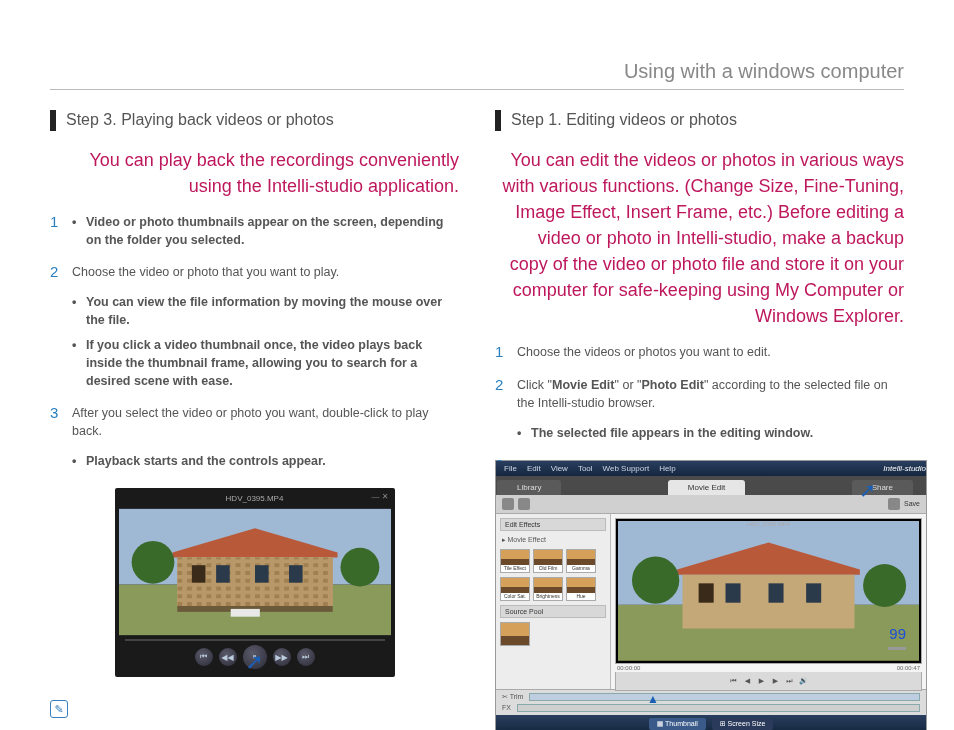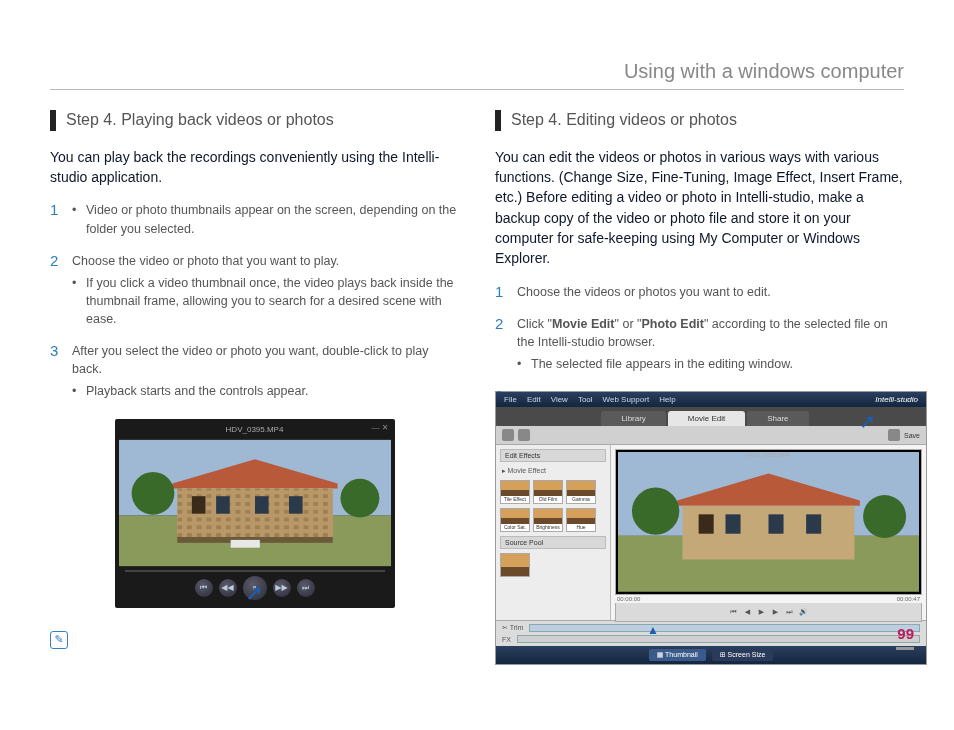--- a/index.html
+++ b/index.html
@@ -31,24 +31,25 @@
   .step-heading {
     border-left: 6px solid #222;
     padding-left: 10px;
     font-size: 16px;
     color: #555;
     margin-bottom: 16px;
     line-height: 1.3;
     font-weight: normal;
   }
   .intro {
-    font-size: 14px;
+    font-size: 18px;
     line-height: 1.45;
     margin-bottom: 14px;
-    color: #0f172a;
+    color: #be185d;
+    text-align: right;
   }
   ol.steps {
     list-style: none;
     counter-reset: step;
     font-size: 12.5px;
     color: #555;
   }
   ol.steps > li {
     position: relative;
     padding-left: 22px;
@@ -58,21 +59,22 @@
   ol.steps > li .num {
     position: absolute;
     left: 0;
     top: -2px;
     color: #2a7fbf;
     font-size: 15px;
     font-weight: normal;
   }
   ul.bullets {
     list-style: none;
-    margin-top: 4px;
+    margin-top: 12px;
+    font-weight: bold;
   }
   ul.bullets > li {
     position: relative;
     padding-left: 14px;
     margin-bottom: 6px;
     line-height: 1.45;
   }
   ul.bullets > li::before {
     content: "•";
     position: absolute;
@@ -101,25 +103,24 @@
     color: #3a7fbf;
     font-size: 11px;
     display: flex;
     align-items: center;
     justify-content: center;
     flex-shrink: 0;
     margin-top: 1px;
   }
   .page-number {
     position: absolute;
-    right: 40px;
+    right: 48px;
     bottom: 88px;
     font-size: 15px;
-    color: #be185d;
-    font-weight: bold;
+    color: #1d4ed8;
   }
   .page-number::after {
     content: "";
     display: block;
     width: 18px;
     height: 3px;
     background: #999;
     position: absolute;
     right: 0;
     top: 22px;
@@ -197,28 +198,28 @@
     background: linear-gradient(#2a3f5f, #14263f);
     color: #cfd8e6;
     display: flex;
     gap: 10px;
     padding: 3px 8px;
     font-size: 8px;
     position: relative;
   }
   .editor-brand {
     position: absolute;
-    right: 8px;
+    right: 0;
     color: #fff;
     font-style: italic;
   }
   .editor-tabs {
     background: #4a4a4a;
     display: flex;
-    justify-content: center;
+    justify-content: space-between;
     gap: 0;
     padding: 4px 12px 0 0;
     position: relative;
   }
   .editor-tab {
     background: #5a5a5a;
     color: #ddd;
     padding: 3px 20px;
     font-size: 8px;
     border-radius: 3px 3px 0 0;
@@ -353,34 +354,35 @@
   }
 </style>
 </head>
 <body>
 
 <div class="page-header">Using with a windows computer</div>
 
 <div class="columns">
 
   <div class="col">
-    <div class="step-heading">Step 4. Playing back videos or photos</div>
+    <div class="step-heading">Step 3. Playing back videos or photos</div>
     <p class="intro">You can play back the recordings conveniently using the Intelli-studio application.</p>
 
     <ol class="steps">
       <li>
         <span class="num">1</span>
         <ul class="bullets">
           <li>Video or photo thumbnails appear on the screen, depending on the folder you selected.</li>
         </ul>
       </li>
       <li>
         <span class="num">2</span>
         <span>Choose the video or photo that you want to play.</span>
         <ul class="bullets">
+          <li>You can view the file information by moving the mouse over the file.</li>
           <li>If you click a video thumbnail once, the video plays back inside the thumbnail frame, allowing you to search for a desired scene with ease.</li>
         </ul>
       </li>
       <li>
         <span class="num">3</span>
         <span>After you select the video or photo you want, double-click to play back.</span>
         <ul class="bullets">
           <li>Playback starts and the controls appear.</li>
         </ul>
       </li>
@@ -422,21 +424,21 @@
         <div class="pc-arrow">➚</div>
       </div>
     </div>
 
     <div class="note-box">
       <div class="note-icon">✎</div>
     </div>
   </div>
 
   <div class="col">
-    <div class="step-heading">Step 4. Editing videos or photos</div>
+    <div class="step-heading">Step 1. Editing videos or photos</div>
     <p class="intro">You can edit the videos or photos in various ways with various functions. (Change Size, Fine-Tuning, Image Effect, Insert Frame, etc.) Before editing a video or photo in Intelli-studio, make a backup copy of the video or photo file and store it on your computer for safe-keeping using My Computer or Windows Explorer.</p>
 
     <ol class="steps">
       <li>
         <span class="num">1</span>
         <span>Choose the videos or photos you want to edit.</span>
       </li>
       <li>
         <span class="num">2</span>
         <span><span>Click "</span><span class="bold">Movie Edit</span><span>" or "</span><span class="bold">Photo Edit</span><span>" according to the selected file on the Intelli-studio browser.</span></span>

